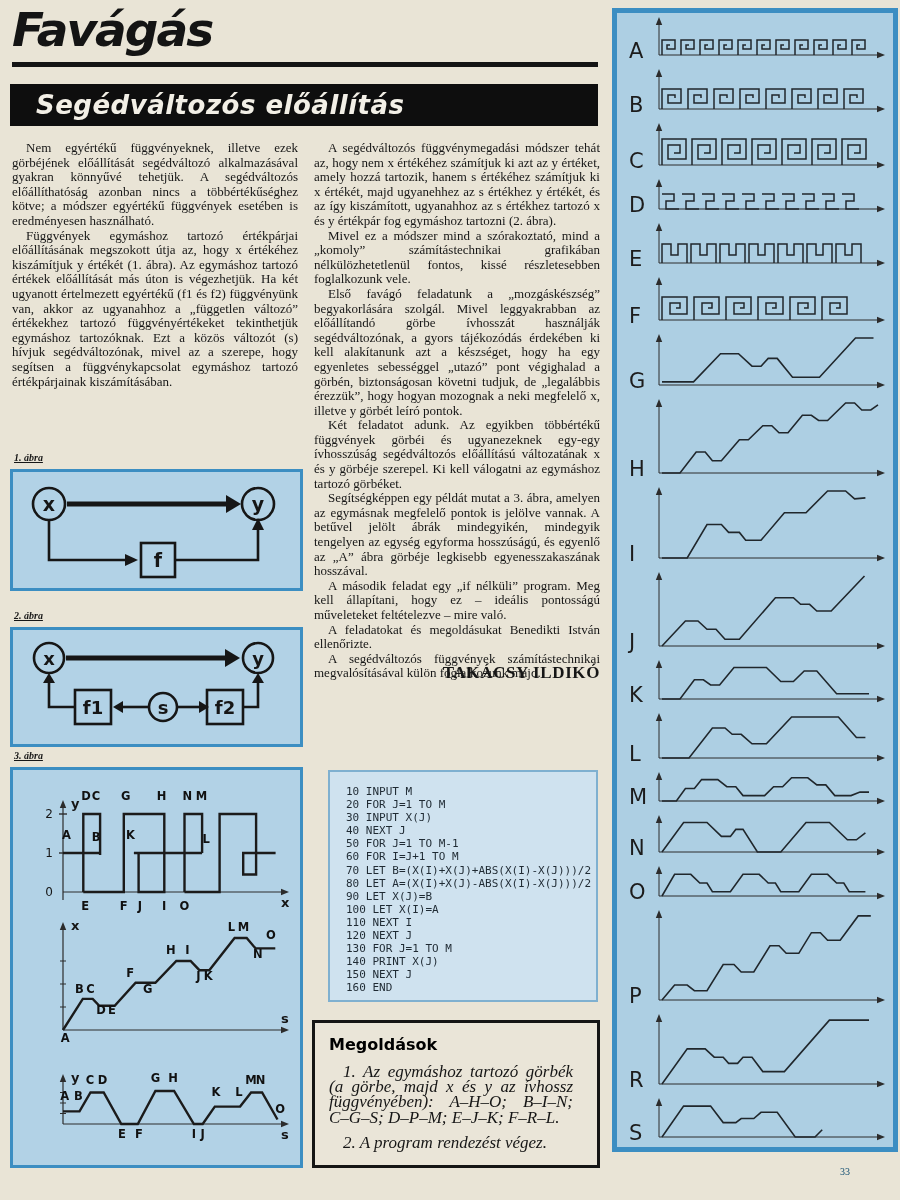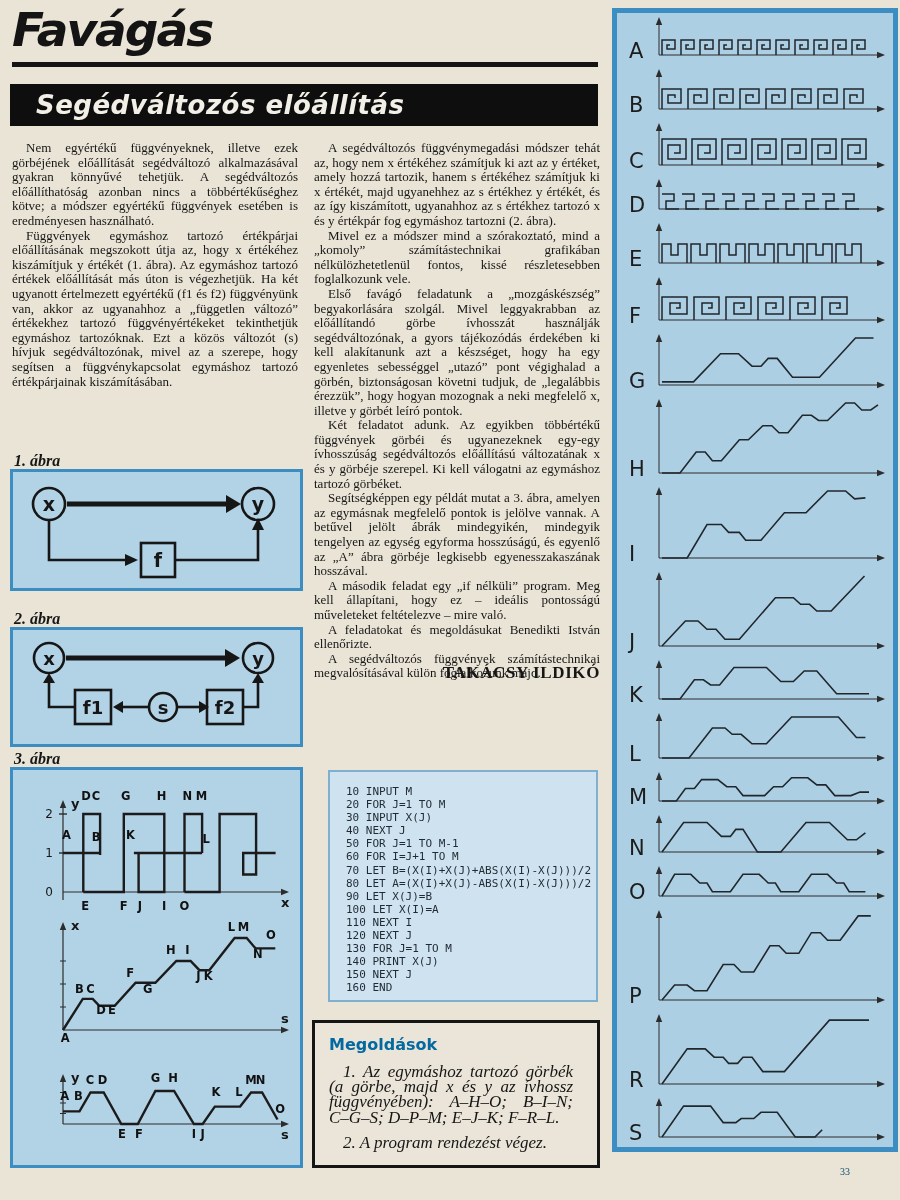--- a/index.html
+++ b/index.html
@@ -10,31 +10,31 @@
         font-weight:bold;font-style:italic;font-size:47px;letter-spacing:-2px;color:#141414;text-align:right;}
   .logo-rule{position:absolute;left:12px;top:62px;width:586px;height:5px;background:#141414;}
   .title-bar{position:absolute;left:10px;top:84px;width:588px;height:42px;background:#0e0e0e;}
   .title-bar span{display:block;font-family:"DejaVu Sans",sans-serif;font-weight:bold;font-style:italic;
         font-size:26px;color:#f2efe6;line-height:42px;padding-left:26px;letter-spacing:0.5px;}
   
   .col{position:absolute;width:286px;text-align:justify;font-size:13px;line-height:14.6px;}
   .col p{margin:0;text-indent:14px;}
   .byline{margin-top:-14.6px;text-align:right;font-weight:bold;font-size:17px;letter-spacing:0.6px;}
   
-  .fig-label{position:absolute;font-weight:bold;font-style:italic;font-size:16px;}
+  .fig-label{position:absolute;font-weight:bold;font-style:italic;font-size:10px;text-decoration:underline;}
   .fig-box{position:absolute;background:#b2d2e6;border:3px solid #3c8ec2;}
   
   .listing{position:absolute;left:328px;top:770px;width:270px;height:232px;background:#cfe2ef;
            border:2px solid #7fb0d0;box-sizing:border-box;}
   .listing pre{margin:0;padding:13px 9px 0 16px;font-family:"DejaVu Sans Mono",monospace;
            font-size:11px;line-height:13.1px;color:#1f2a33;}
   
   .solutions{position:absolute;left:312px;top:1020px;width:288px;height:148px;background:#eae5d8;
            border:3px solid #151515;box-sizing:border-box;padding:12px 14px;}
-  .solutions h3{margin:0;font-family:"DejaVu Sans",sans-serif;font-size:16px;color:#0369a1;}
+  .solutions h3{margin:0;font-family:"DejaVu Sans",sans-serif;font-size:16px;color:#000000;}
   .solutions p{margin:10px 10px 0 0;font-size:17px;line-height:15.2px;text-align:justify;text-indent:14px;font-style:italic;}
   
   .sidebar{position:absolute;left:612px;top:8px;width:286px;height:1144px;background:#adcfe3;
            border:5px solid #3c8ec2;box-sizing:border-box;}
   .sidebar svg{display:block;margin-left:2px;}
   .pageno{position:absolute;left:840px;top:1166px;font-size:10px;color:#0c4a6e;}
   svg text{font-family:"DejaVu Sans",sans-serif;}
 </style>
 </head>
 <body>

